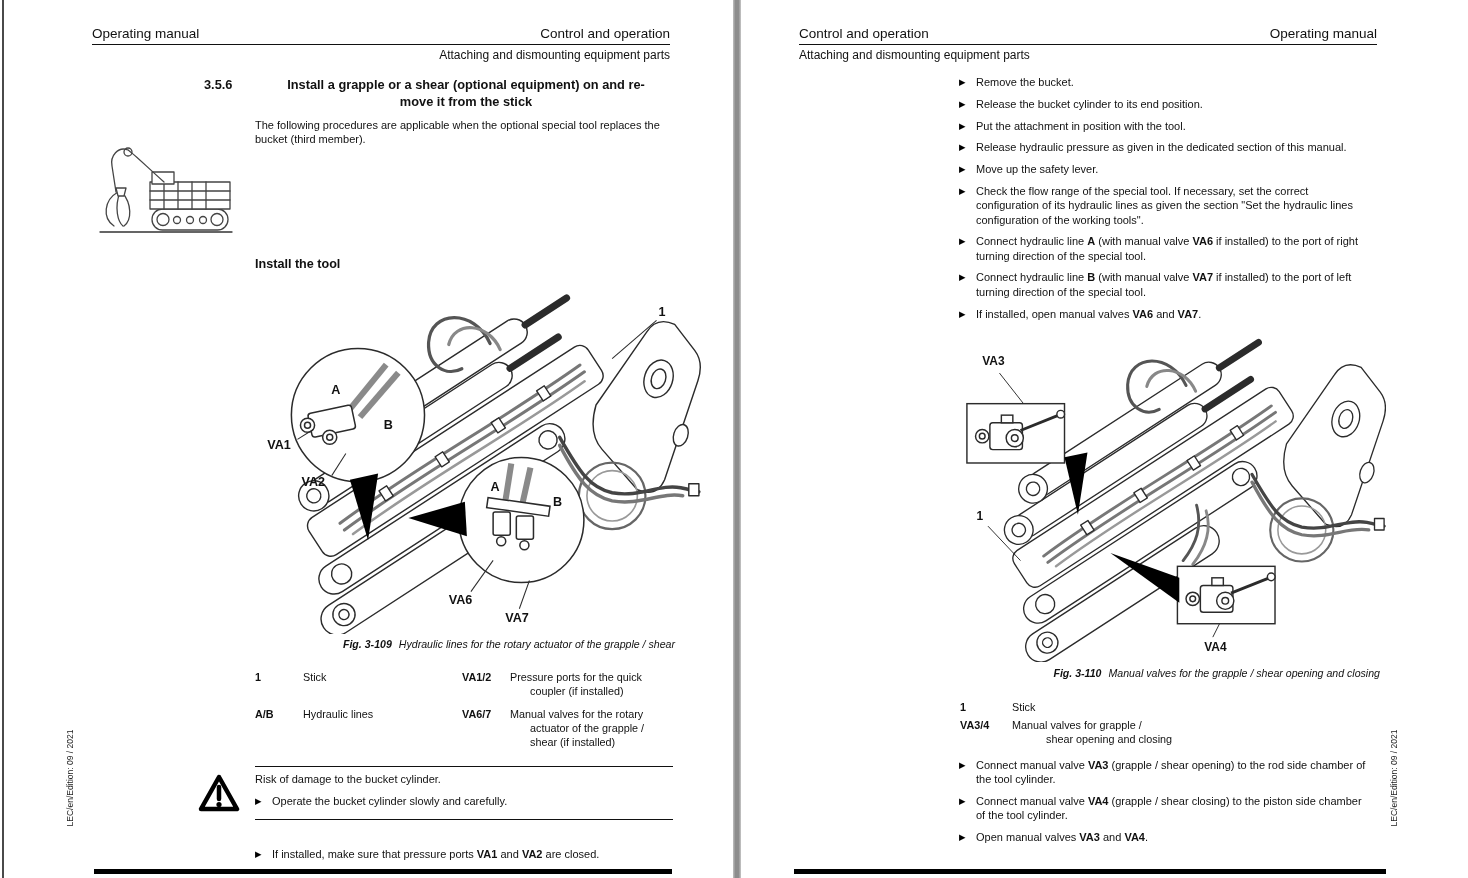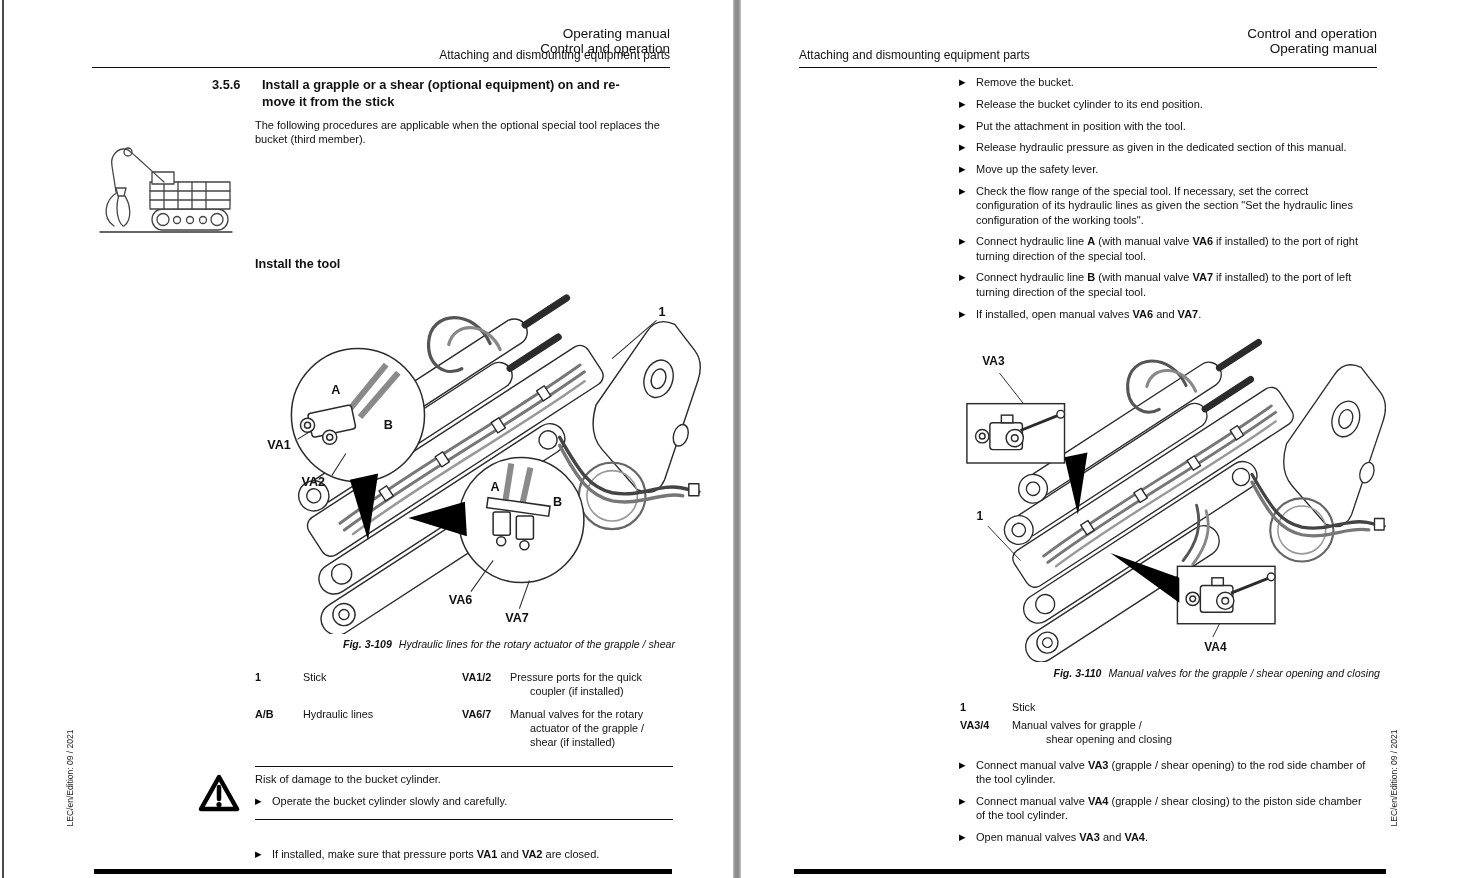--- a/index.html
+++ b/index.html
@@ -4,30 +4,30 @@
 <style>
   * { margin:0; padding:0; box-sizing:border-box; }
   html,body { width:1468px; height:878px; background:#fff; font-family:"Liberation Sans","DejaVu Sans",sans-serif; color:#111; overflow:hidden; }
   .stage { position:relative; width:1468px; height:878px; background:#fff; }
   .edge-left { position:absolute; left:2px; top:0; width:2px; height:878px; background:#4a4a4a; }
   .divider { position:absolute; left:733px; top:0; width:8px; height:878px; background:linear-gradient(90deg,#c0c0c0,#8d8d8d 30%,#8d8d8d 70%,#c8c8c8); }
   .page { position:absolute; top:0; height:878px; background:#fff; }
   .page-left { left:4px; width:729px; }
   .page-right { left:741px; width:727px; }
 
-  .pg-header { position:absolute; top:26px; display:flex; justify-content:space-between; align-items:flex-end; border-bottom:1.5px solid #111; padding-bottom:11px; font-size:13.5px; color:#111;flex-direction:column; }
+  .pg-header { position:absolute; top:26px; display:flex; justify-content:space-between; align-items:flex-end; border-bottom:1.5px solid #111; padding-bottom:3px; font-size:13.5px; color:#111; }
   .page-left .pg-header { left:88px; width:578px; }
   .page-right .pg-header { left:58px; width:578px; }
   .pg-sub { position:absolute; top:48px; font-size:12px; color:#111; }
   .page-left .pg-sub { left:88px; width:578px; text-align:right; }
   .page-right .pg-sub { left:58px; width:578px; text-align:left; }
 
-  .section-head { position:absolute; left:200px; top:76px; display:flex; font-weight:bold; font-size:12.8px; line-height:1.35;margin-left:8px; }
+  .section-head { position:absolute; left:200px; top:76px; display:flex; font-weight:bold; font-size:12.8px; line-height:1.35; }
   .section-num { width:50px; }
-  .section-title { width:424px; }
+  .section-title { width:424px;text-align:center; }
 
   .body-text { font-size:11px; line-height:1.3; }
   .intro { position:absolute; left:251px; top:118px; width:420px; }
   .subheading { position:absolute; left:251px; top:257px; font-weight:bold; font-size:12.6px; }
 
   .excavator { position:absolute; left:90px; top:136px; }
 
   .figure1 { position:absolute; left:252px; top:286px; width:446px; height:348px; }
   .figure2 { position:absolute; left:224px; top:330px; width:421px; height:332px; }
   .fig-caption { position:absolute; font-size:10.6px; font-style:italic;text-align:right; }

